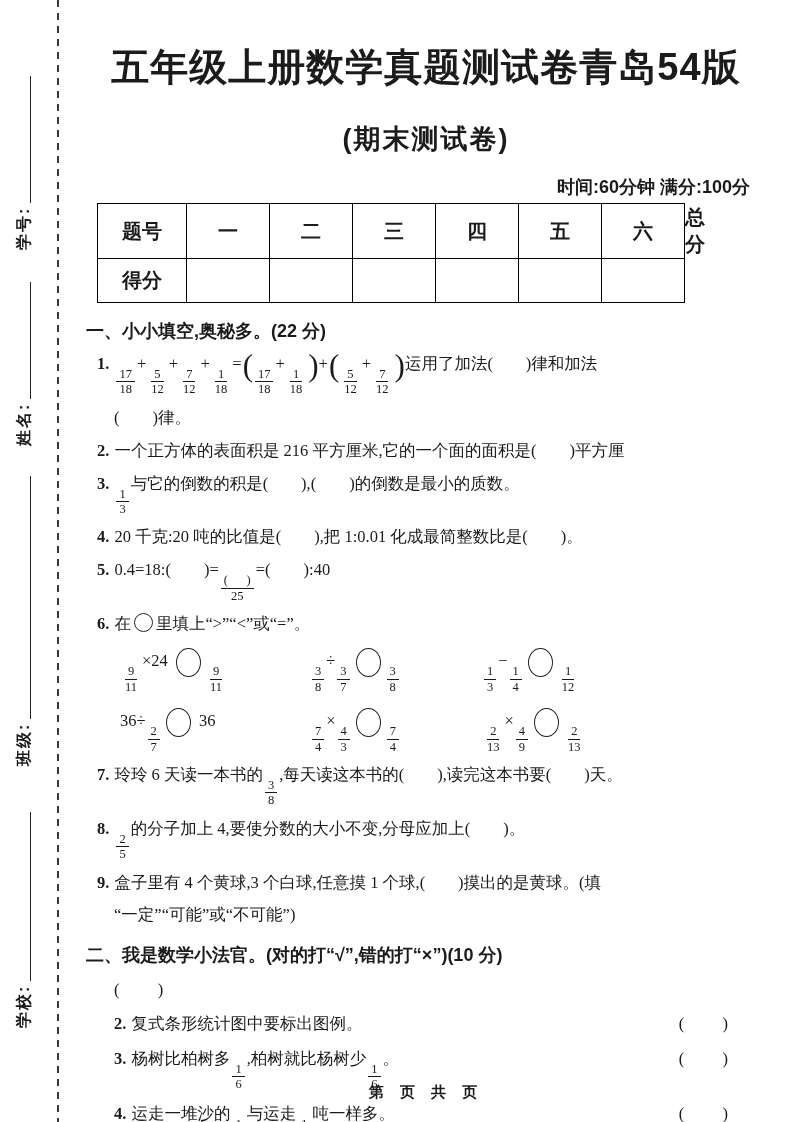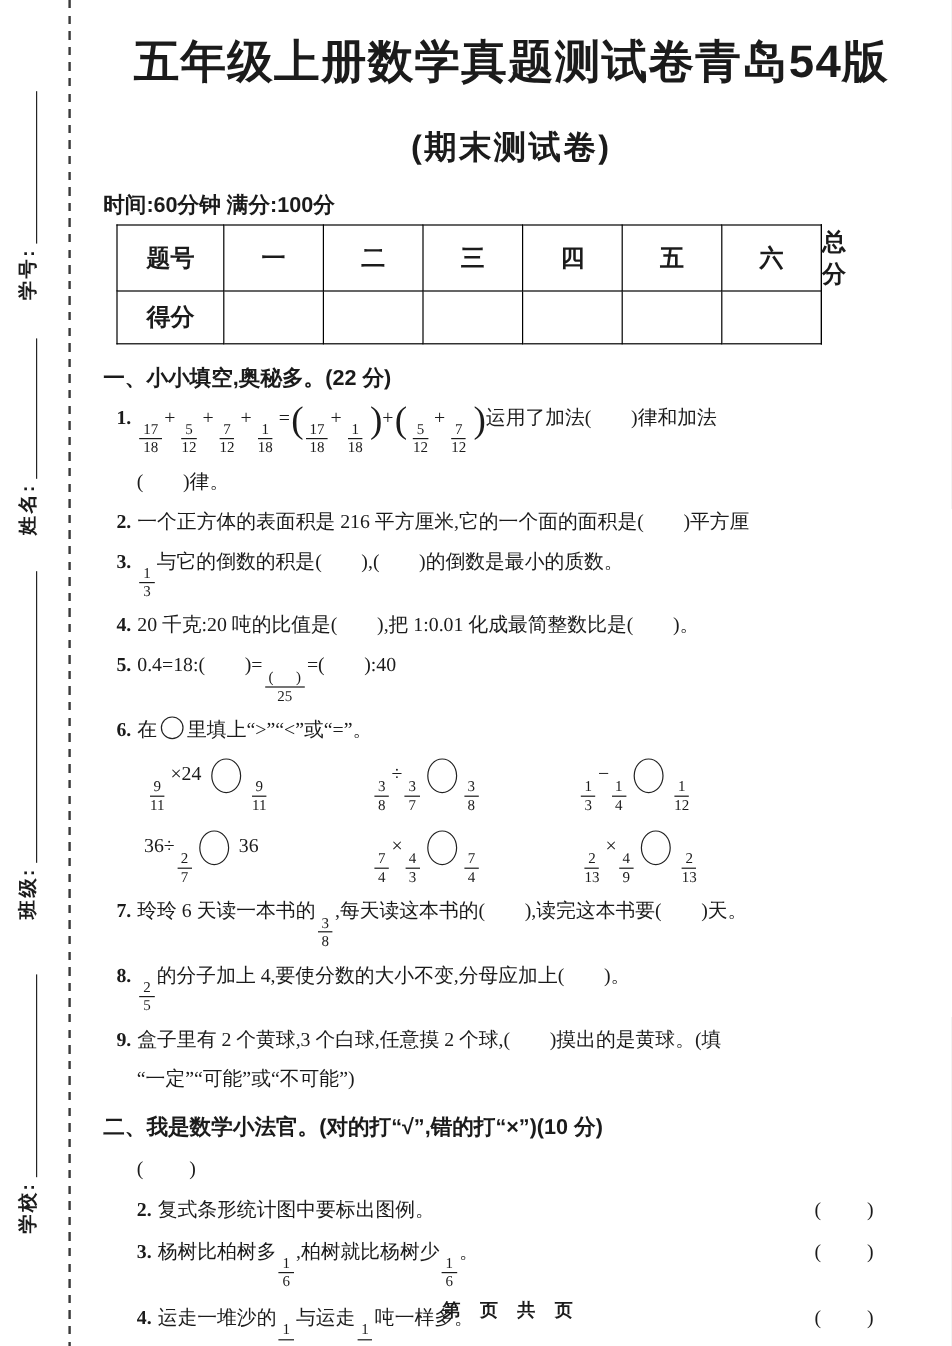--- a/index.html
+++ b/index.html
@@ -21,28 +21,28 @@
   .side-label{
     font-family:"Liberation Sans", sans-serif;
     font-size:16px; font-weight:600; letter-spacing:2px; line-height:24px;
   }
   .sline{ flex:1; border-bottom:1.7px solid #242424; margin:0 2px 5px 4px; }
 
   
   .content{ position:absolute; left:86px; top:18px; width:680px; }
   .title{
     text-align:center; font-family:"Liberation Sans", sans-serif;
-    font-size:38px; font-weight:900; letter-spacing:1px; margin-top:8px;
+    font-size:38px; font-weight:900; letter-spacing:1px; margin-top:24px;
   }
   .subtitle{
     text-align:center; font-family:"Liberation Sans", sans-serif;
     font-size:27px; font-weight:800; margin-top:28px; letter-spacing:2px;
   }
   .meta{
-    text-align:left; padding-right:16px; margin-top:18px;
+    text-align:right; padding-right:16px; margin-top:18px;
     font-family:"Liberation Sans", sans-serif; font-size:18px; font-weight:700;
   }
   table.score{
     margin-left:11px; border-collapse:collapse; table-layout:fixed; width:550px; margin-top:4px;
   }
   table.score td,table.score th{
     border:1.6px solid #000; height:43px; text-align:center;
     font-family:"Liberation Sans", sans-serif; font-size:20px; font-weight:700; padding:0;
   }
   
@@ -204,21 +204,21 @@
           </span><span class="circle-big"></span><span class="frac">
             <span class="num">2</span>
             <span class="den">13</span>
           </span></span>
     </div>
 
     <div class="qline"><b class="qn">7.</b><span class="qtext"><span>玲玲 6 天读一本书的</span><span class="frac"><span class="num">3</span><span class="den">8</span></span><span>,每天读这本书的(        ),读完这本书要(        )天。</span></span></div>
 
     <div class="qline"><b class="qn">8.</b><span class="qtext"><span class="frac"><span class="num">2</span><span class="den">5</span></span><span>的分子加上 4,要使分数的大小不变,分母应加上(        )。</span></span></div>
 
-    <div class="qline"><b class="qn">9.</b><span class="qtext">盒子里有 2 个黄球,3 个白球,任意摸 2 个球,(        )摸出的是黄球。(填</span></div>
+    <div class="qline"><b class="qn">9.</b><span class="qtext">盒子里有 4 个黄球,3 个白球,任意摸 1 个球,(        )摸出的是黄球。(填</span></div>
     <div class="qline cont"><span class="qtext">“一定”“可能”或“不可能”)</span></div>
 
     <div class="sec-head">二、我是数学小法官。(对的打“√”,错的打“×”)(10 分)</div>
 
     <div class="judge-row">
       <span class="jans">(  )</span>
     </div>
     <div class="judge-row">
       <span class="jbody"><b class="qn">2.</b><span class="qtext"><span>复式条形统计图中要标出图例。</span></span></span>
       <span class="jans">(  )</span>

